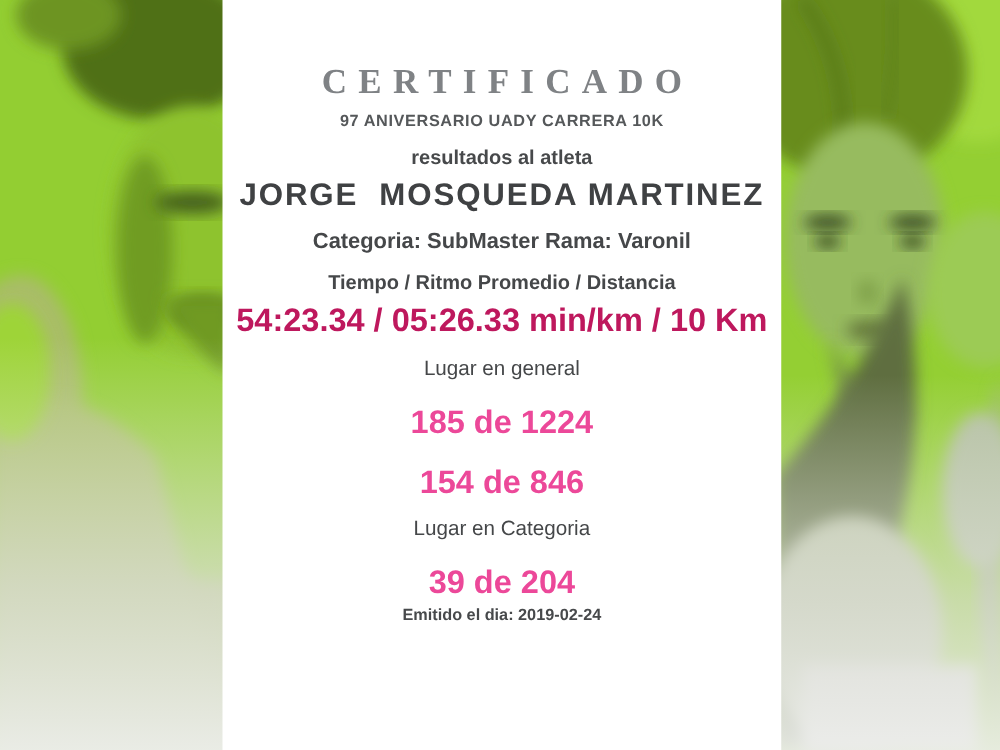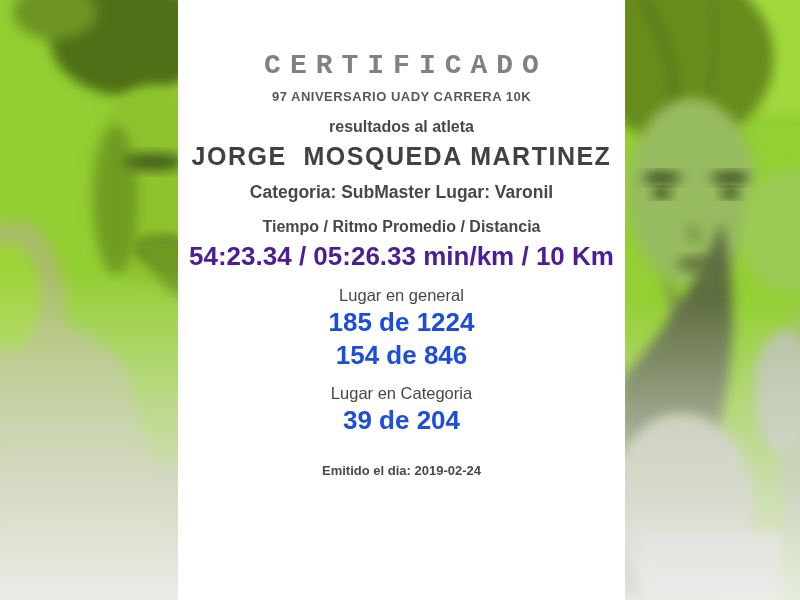--- a/index.html
+++ b/index.html
@@ -16,41 +16,41 @@
   .panel{
     position:absolute;left:178px;top:0;width:447px;height:600px;
     background:#ffffff;
     display:flex;flex-direction:column;align-items:center;
     line-height:1.15;
   }
   .panel > div{text-align:center;}
 
   .title{
     margin-top:50px;
-    font-family:Liberation Mono, monospace;
+    font-family:Liberation Serif, serif;
     font-size:28px;font-weight:700;color:#7f8285;
     letter-spacing:9px;padding-left:9px;white-space:nowrap;
   }
   .subtitle{
     margin-top:8px;font-size:13px;font-weight:700;color:#55585a;letter-spacing:.5px;white-space:nowrap;
   }
   .certifies{margin-top:13px;font-size:16px;font-weight:600;color:#47494b;}
   .athlete{
     margin-top:5px;font-size:25px;font-weight:700;color:#3f4143;
     letter-spacing:1.5px;white-space:pre;
   }
   .participation{margin-top:12px;font-size:17.5px;font-weight:600;color:#454749;}
   .category{margin-top:12px;font-size:17.5px;font-weight:600;color:#454749;}
   .results-header{margin-top:16px;font-size:16px;font-weight:600;color:#454749;}
   .results-value{
-    margin-top:5px;font-size:26px;font-weight:700;color:#4c1d95;white-space:nowrap;
+    margin-top:5px;font-size:26px;font-weight:700;color:#be185d;white-space:nowrap;
   }
   .standing-label{margin-top:14px;font-size:16.5px;font-weight:400;color:#454749;}
-  .standing-value{margin-top:3px;font-size:26px;font-weight:700;color:#1d4ed8;}
-  .issued{margin-top:28px;font-size:13px;font-weight:700;color:#47494b;}
+  .standing-value{margin-top:18px;font-size:26px;font-weight:700;color:#ec4899;}
+  .issued{margin-top:4px;font-size:13px;font-weight:700;color:#47494b;}
 
   .logo{
     position:relative;margin-top:16px;
     font-style:italic;font-weight:900;color:#1b1b1b;
     font-size:26px;letter-spacing:.5px;line-height:1;white-space:nowrap;
   }
   .logo .logo-o-wrap{position:relative;display:inline-block;}
   .logo .logo-o{
     font-size:34px;line-height:1;display:inline-block;transform:translateY(2px);
     margin:0 1px;
@@ -126,21 +126,21 @@
       <rect x="22" y="532" width="140" height="70" fill="#d9d8d2" filter="url(#blR)"></rect>
       <rect width="180" height="600" fill="url(#fadeR)"></rect>
     </svg>
   </div>
 
   <div class="panel">
     <div class="title">CERTIFICADO</div>
     <div class="subtitle">97 ANIVERSARIO UADY CARRERA 10K</div>
     <div class="certifies">resultados al atleta</div>
     <div class="athlete">JORGE  MOSQUEDA MARTINEZ</div>
-    <div class="category">Categoria: SubMaster Lugar: Varonil</div>
+    <div class="category">Categoria: SubMaster Rama: Varonil</div>
     <div class="results-header">Tiempo / Ritmo Promedio / Distancia</div>
     <div class="results-value">54:23.34 / 05:26.33 min/km / 10 Km</div>
 
     <div class="standing-label">Lugar en general</div>
     <div class="standing-value">185 de 1224</div>
 
     <div class="standing-value">154 de 846</div>
 
     <div class="standing-label">Lugar en Categoria</div>
     <div class="standing-value">39 de 204</div>

